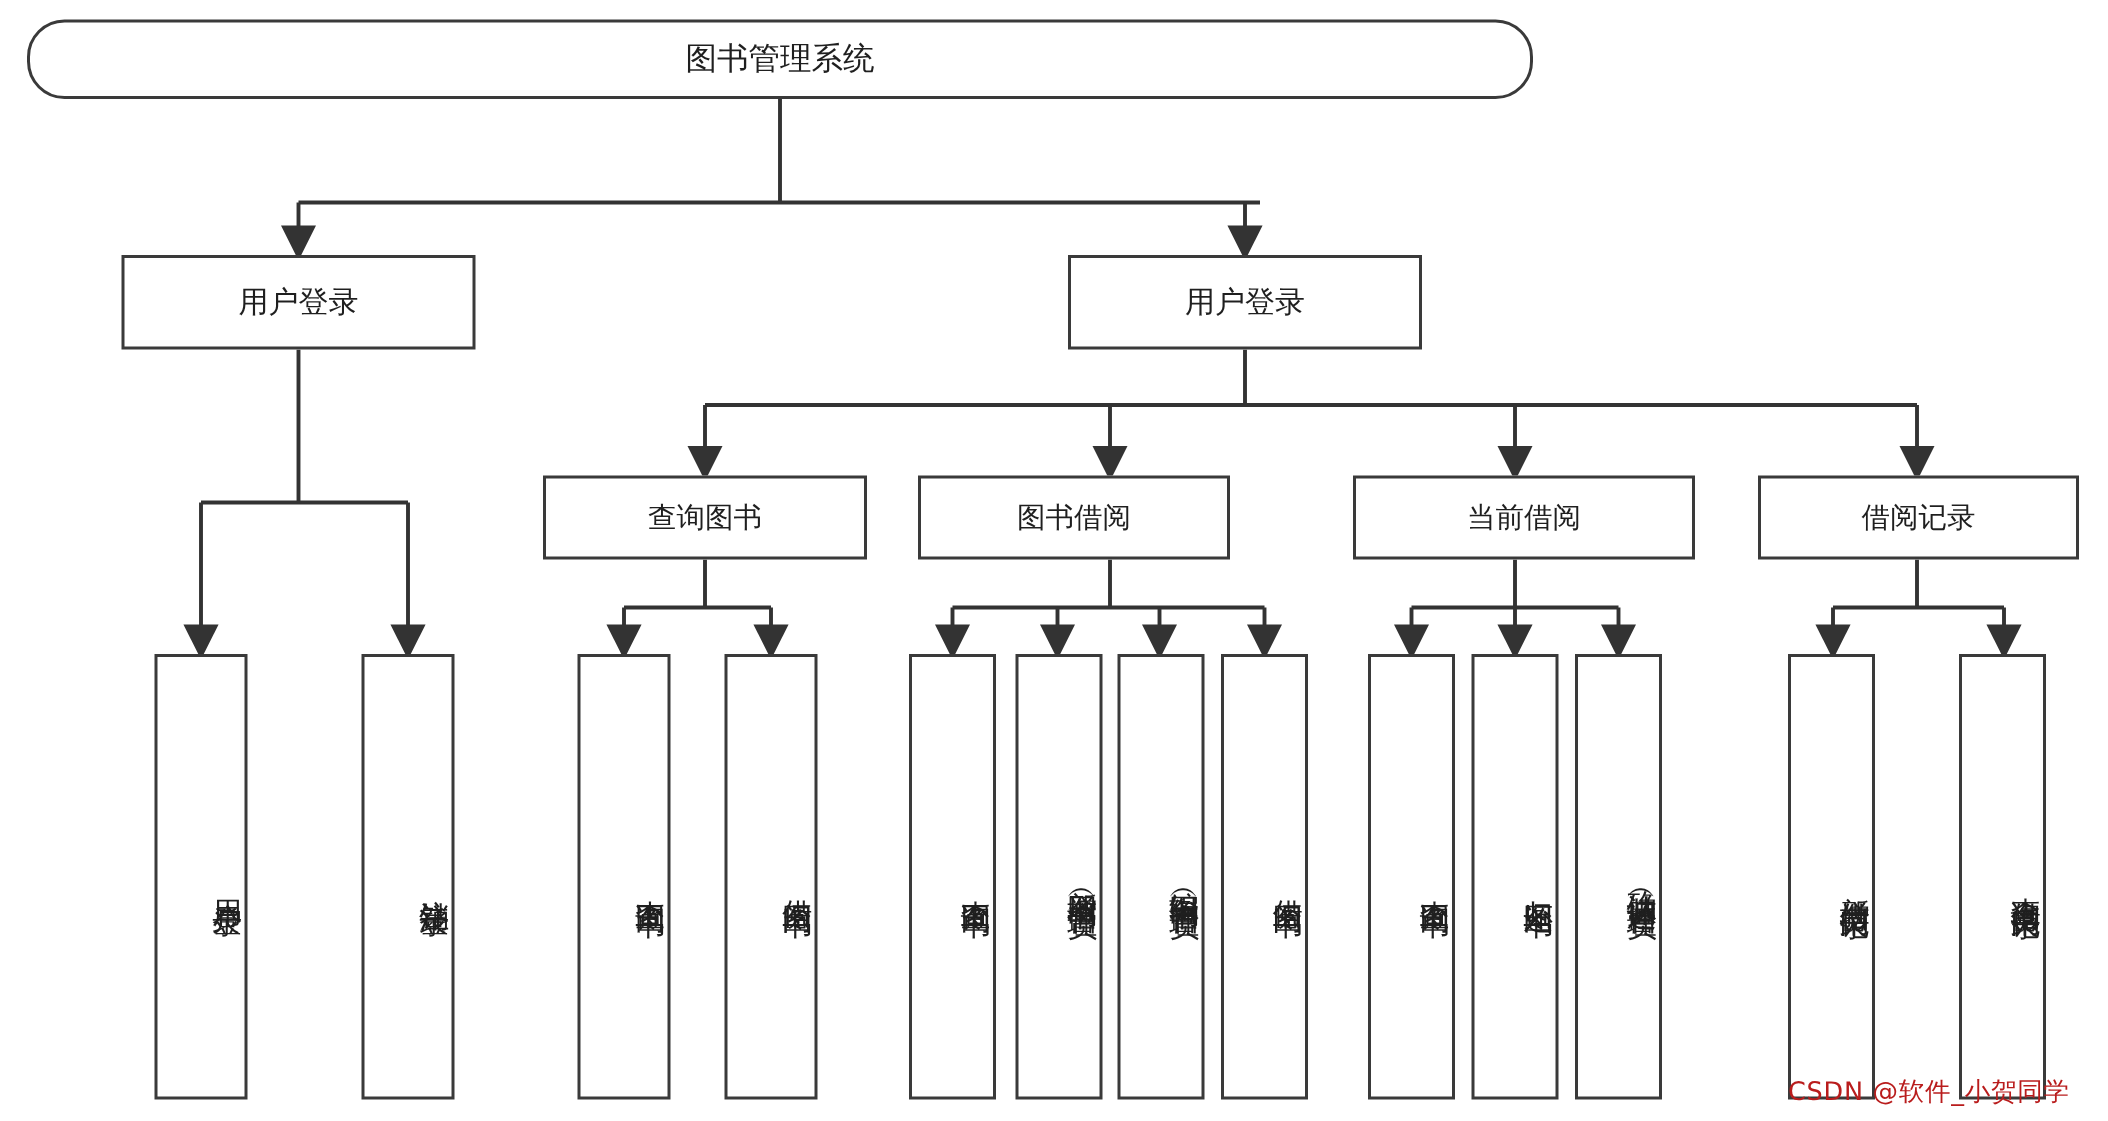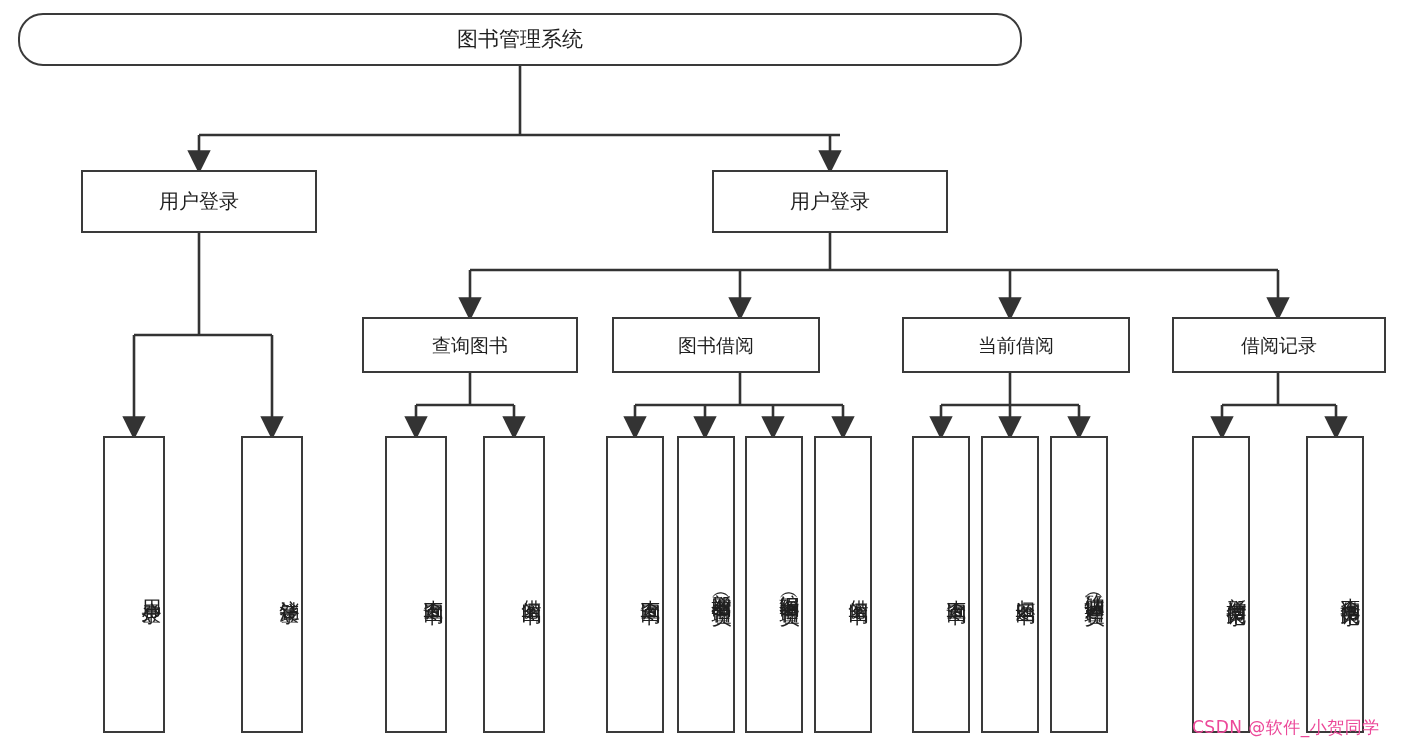--- a/index.html
+++ b/index.html
@@ -61,21 +61,21 @@
   .node.leaf.tall {
     align-items: flex-start;
     padding-top: 4px;
   }
   .node.leaf > span {
     display: block;
   }
   .watermark {
     position: absolute;
     font-size: 17px;
-    color: #ec4899;
+    color: #b91c1c;
     white-space: nowrap;
     z-index: 3;
     letter-spacing: 0.5px;
   }
 </style>
 </head>
 <body>
 
 <div id="canvas">
 

